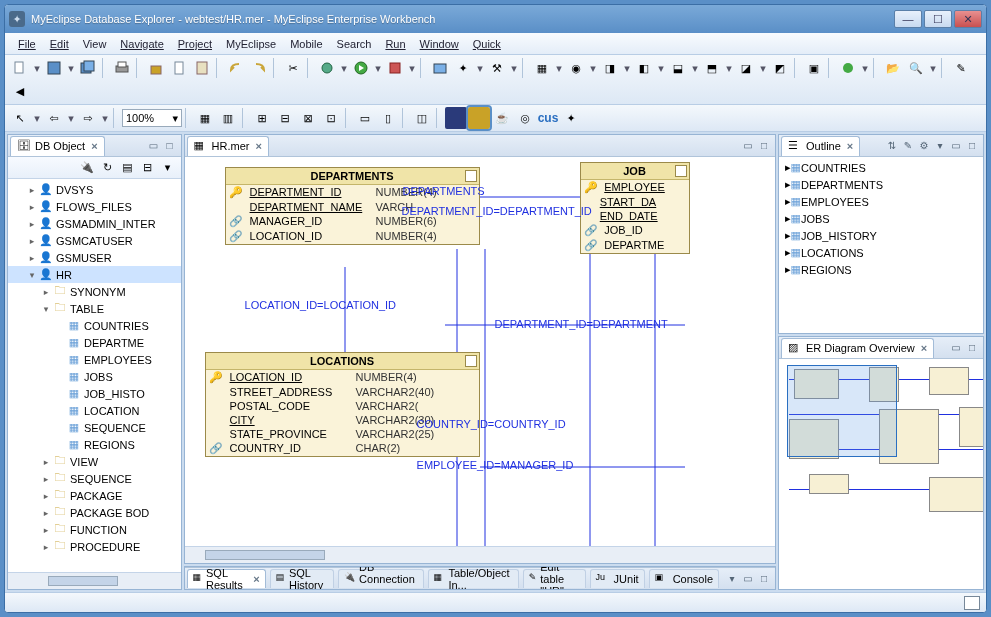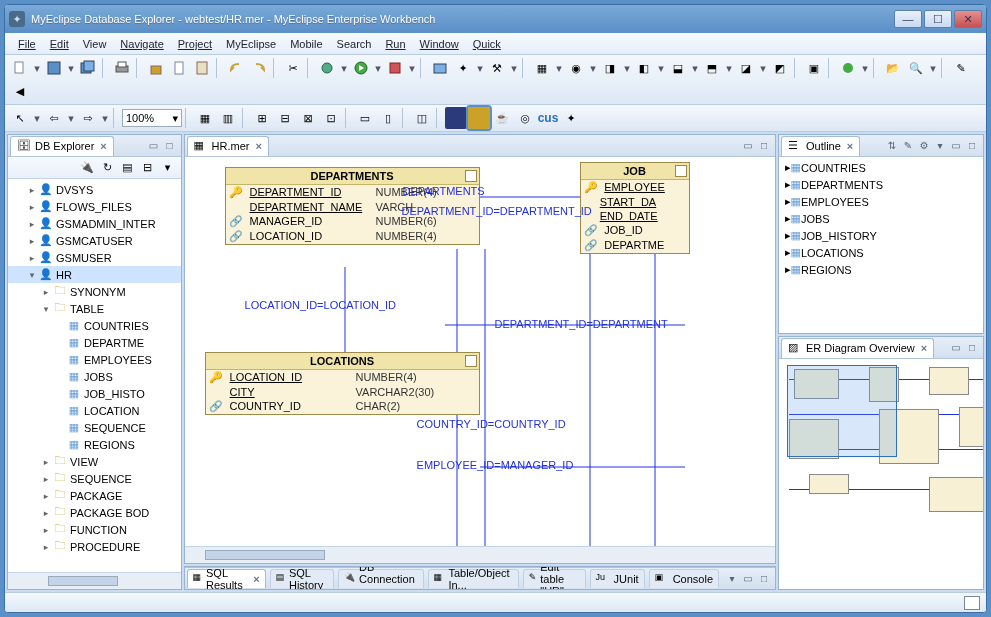--- a/index.html
+++ b/index.html
@@ -250,21 +250,21 @@
     <span class="tbtn">✦</span>
   </div>
 
   <div class="workbench">
 
     <div class="col" style="width:200px">
       <div class="pane" style="flex:1">
         <div class="tabrow">
           <div class="tab">
             <span class="ico-sm">🗄</span>
-            <span>DB Explorer</span>
+            <span>DB Object</span>
             <span class="x">×</span>
           </div>
           <div class="tabfill"></div>
           <div class="tabctl">
               <span>▭</span>
               <span>□</span>
             </div>
         </div>
         <div class="panetb">
           <span class="tbtn">🔌</span>
@@ -477,22 +477,37 @@
           <div class="ertbl" style="left:20px;top:195px;width:275px">
             <div class="hdr"><span>LOCATIONS</span><span class="hico"></span></div>
             <div id="loc-rows">
                 <div class="row">
                   <span class="ric">🔑</span>
                   <span class="rn b">LOCATION_ID</span>
                   <span class="rt">NUMBER(4)</span>
                 </div>
                 <div class="row">
                   <span class="ric"></span>
+                  <span class="rn">STREET_ADDRESS</span>
+                  <span class="rt">VARCHAR2(40)</span>
+                </div>
+                <div class="row">
+                  <span class="ric"></span>
+                  <span class="rn">POSTAL_CODE</span>
+                  <span class="rt">VARCHAR2(</span>
+                </div>
+                <div class="row">
+                  <span class="ric"></span>
                   <span class="rn b">CITY</span>
                   <span class="rt">VARCHAR2(30)</span>
+                </div>
+                <div class="row">
+                  <span class="ric"></span>
+                  <span class="rn">STATE_PROVINCE</span>
+                  <span class="rt">VARCHAR2(25)</span>
                 </div>
                 <div class="row">
                   <span class="ric">🔗</span>
                   <span class="rn">COUNTRY_ID</span>
                   <span class="rt">CHAR(2)</span>
                 </div>
               </div>
           </div>
 
           <div class="rel" style="left:218px;top:28px">DEPARTMENTS</div>

